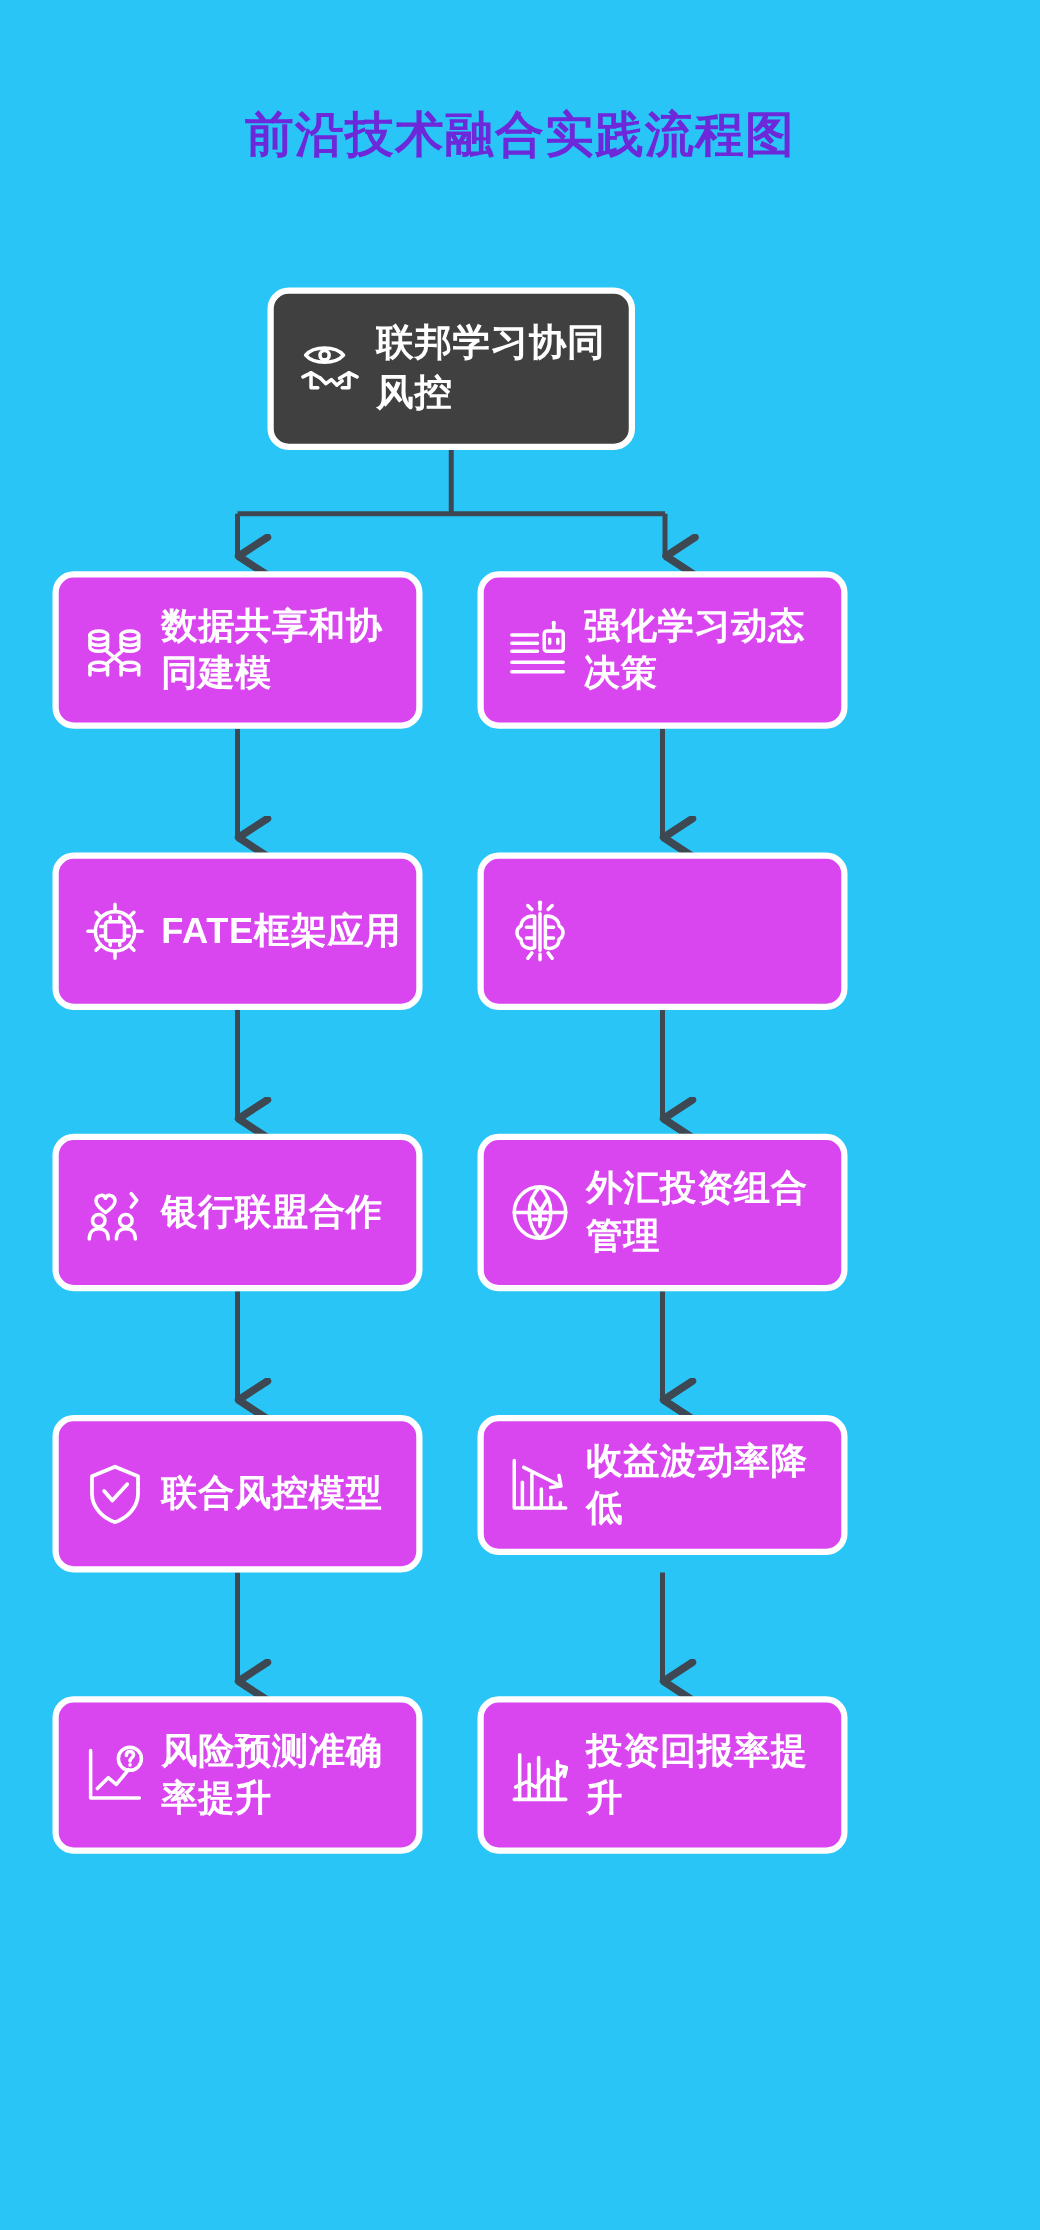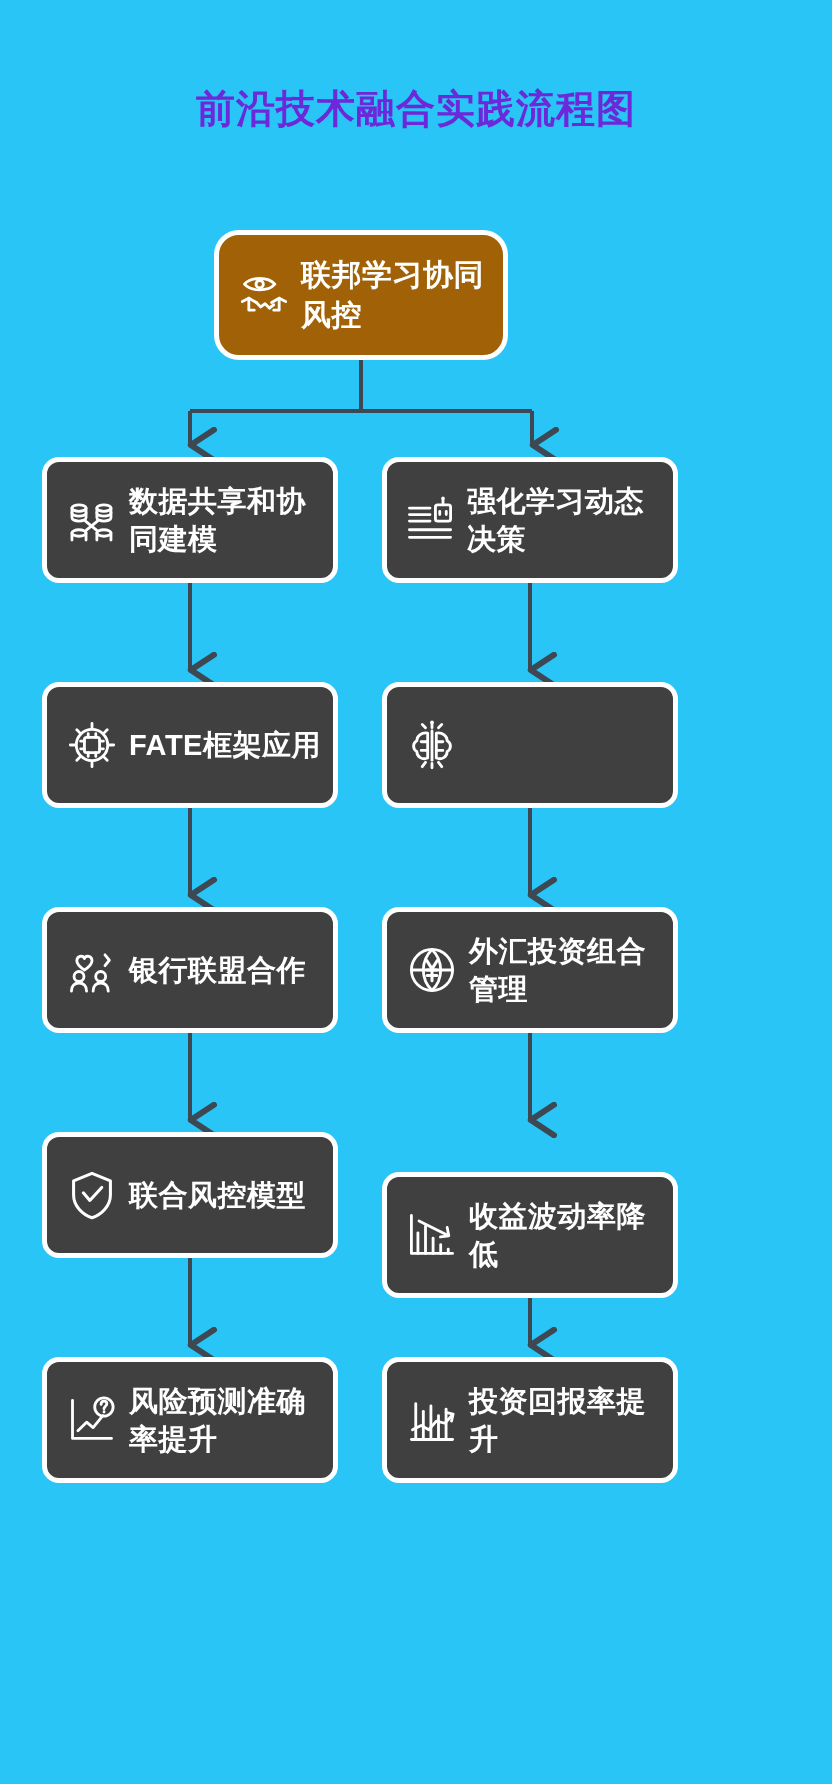--- a/index.html
+++ b/index.html
@@ -45,25 +45,24 @@
     border-radius: 17px;
     border: 5px solid #ffffff;
     display: flex;
     flex-direction: row;
     align-items: center;
     padding-left: 18px;
     padding-right: 10px;
     color: #ffffff;
   }
   .node.root {
-    background: #a16207;
-    border-radius: 25px;
+    background: #404040;
   }
   .node.step {
-    background: #404040;
+    background: #d946ef;
   }
   .node-icon {
     flex: 0 0 auto;
     width: 54px;
     height: 54px;
     margin-right: 10px;
     display: flex;
     align-items: center;
     justify-content: center;
   }
@@ -242,21 +241,21 @@
         <path d="M24 5 C30 11 32 18 32 24 C32 30 30 37 24 43 C18 37 16 30 16 24 C16 18 18 11 24 5 Z"></path>
         <path d="M19 15 L24 23 L29 15" stroke-width="2.8"></path>
         <path d="M19.5 24 L28.5 24" stroke-width="2.8"></path>
         <path d="M19.5 29 L28.5 29" stroke-width="2.8"></path>
         <path d="M24 23 L24 34" stroke-width="2.8"></path>
       </svg>
     </span>
     <span class="node-label">外汇投资组合管理</span>
   </div>
 
-  <div class="node step" style="left:382px; top:1132px; width:296px; height:126px;margin-top:40px;">
+  <div class="node step" style="left:382px; top:1132px; width:296px; height:112px;">
     <span class="node-icon">
       <svg viewBox="0 0 48 48" fill="none" stroke="#ffffff" stroke-width="2.6" stroke-linecap="round" stroke-linejoin="round">
         <path d="M5 6 L5 41 L43 41"></path>
         <path d="M11 41 L11 22"></path>
         <path d="M18 41 L18 16"></path>
         <path d="M25 41 L25 27"></path>
         <path d="M32 41 L32 33"></path>
         <path d="M39 41 L39 37"></path>
         <path d="M12 11 L38 24"></path>
         <path d="M38 17 L39.5 24.8 L31.8 25.8"></path>

